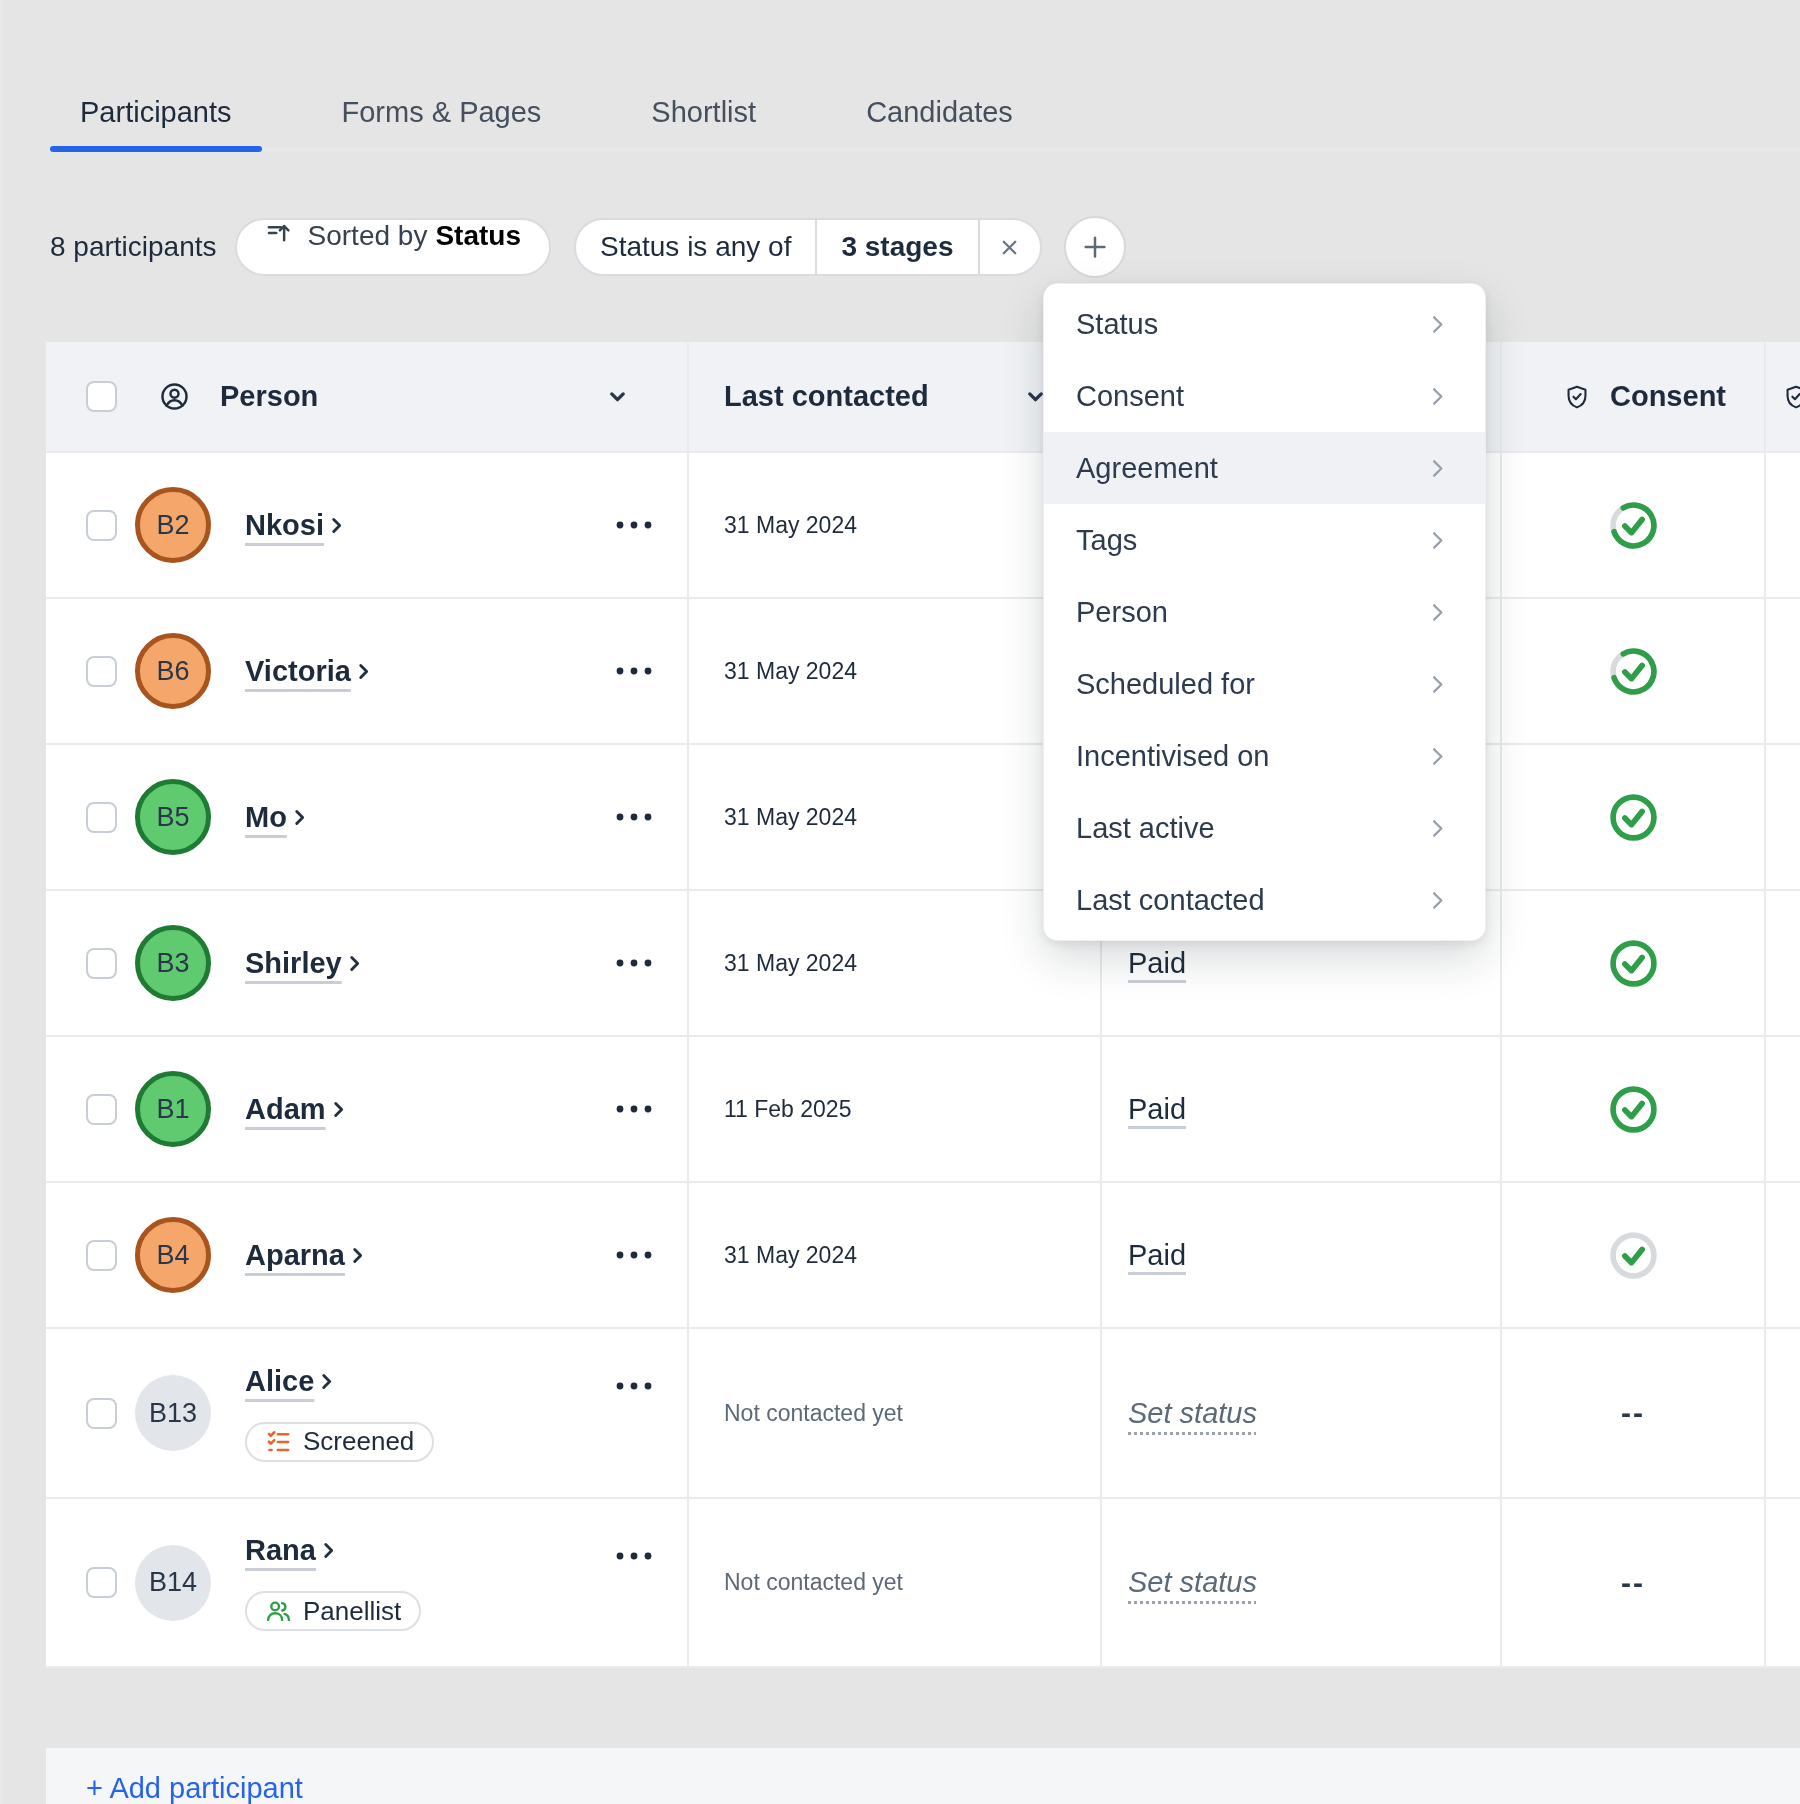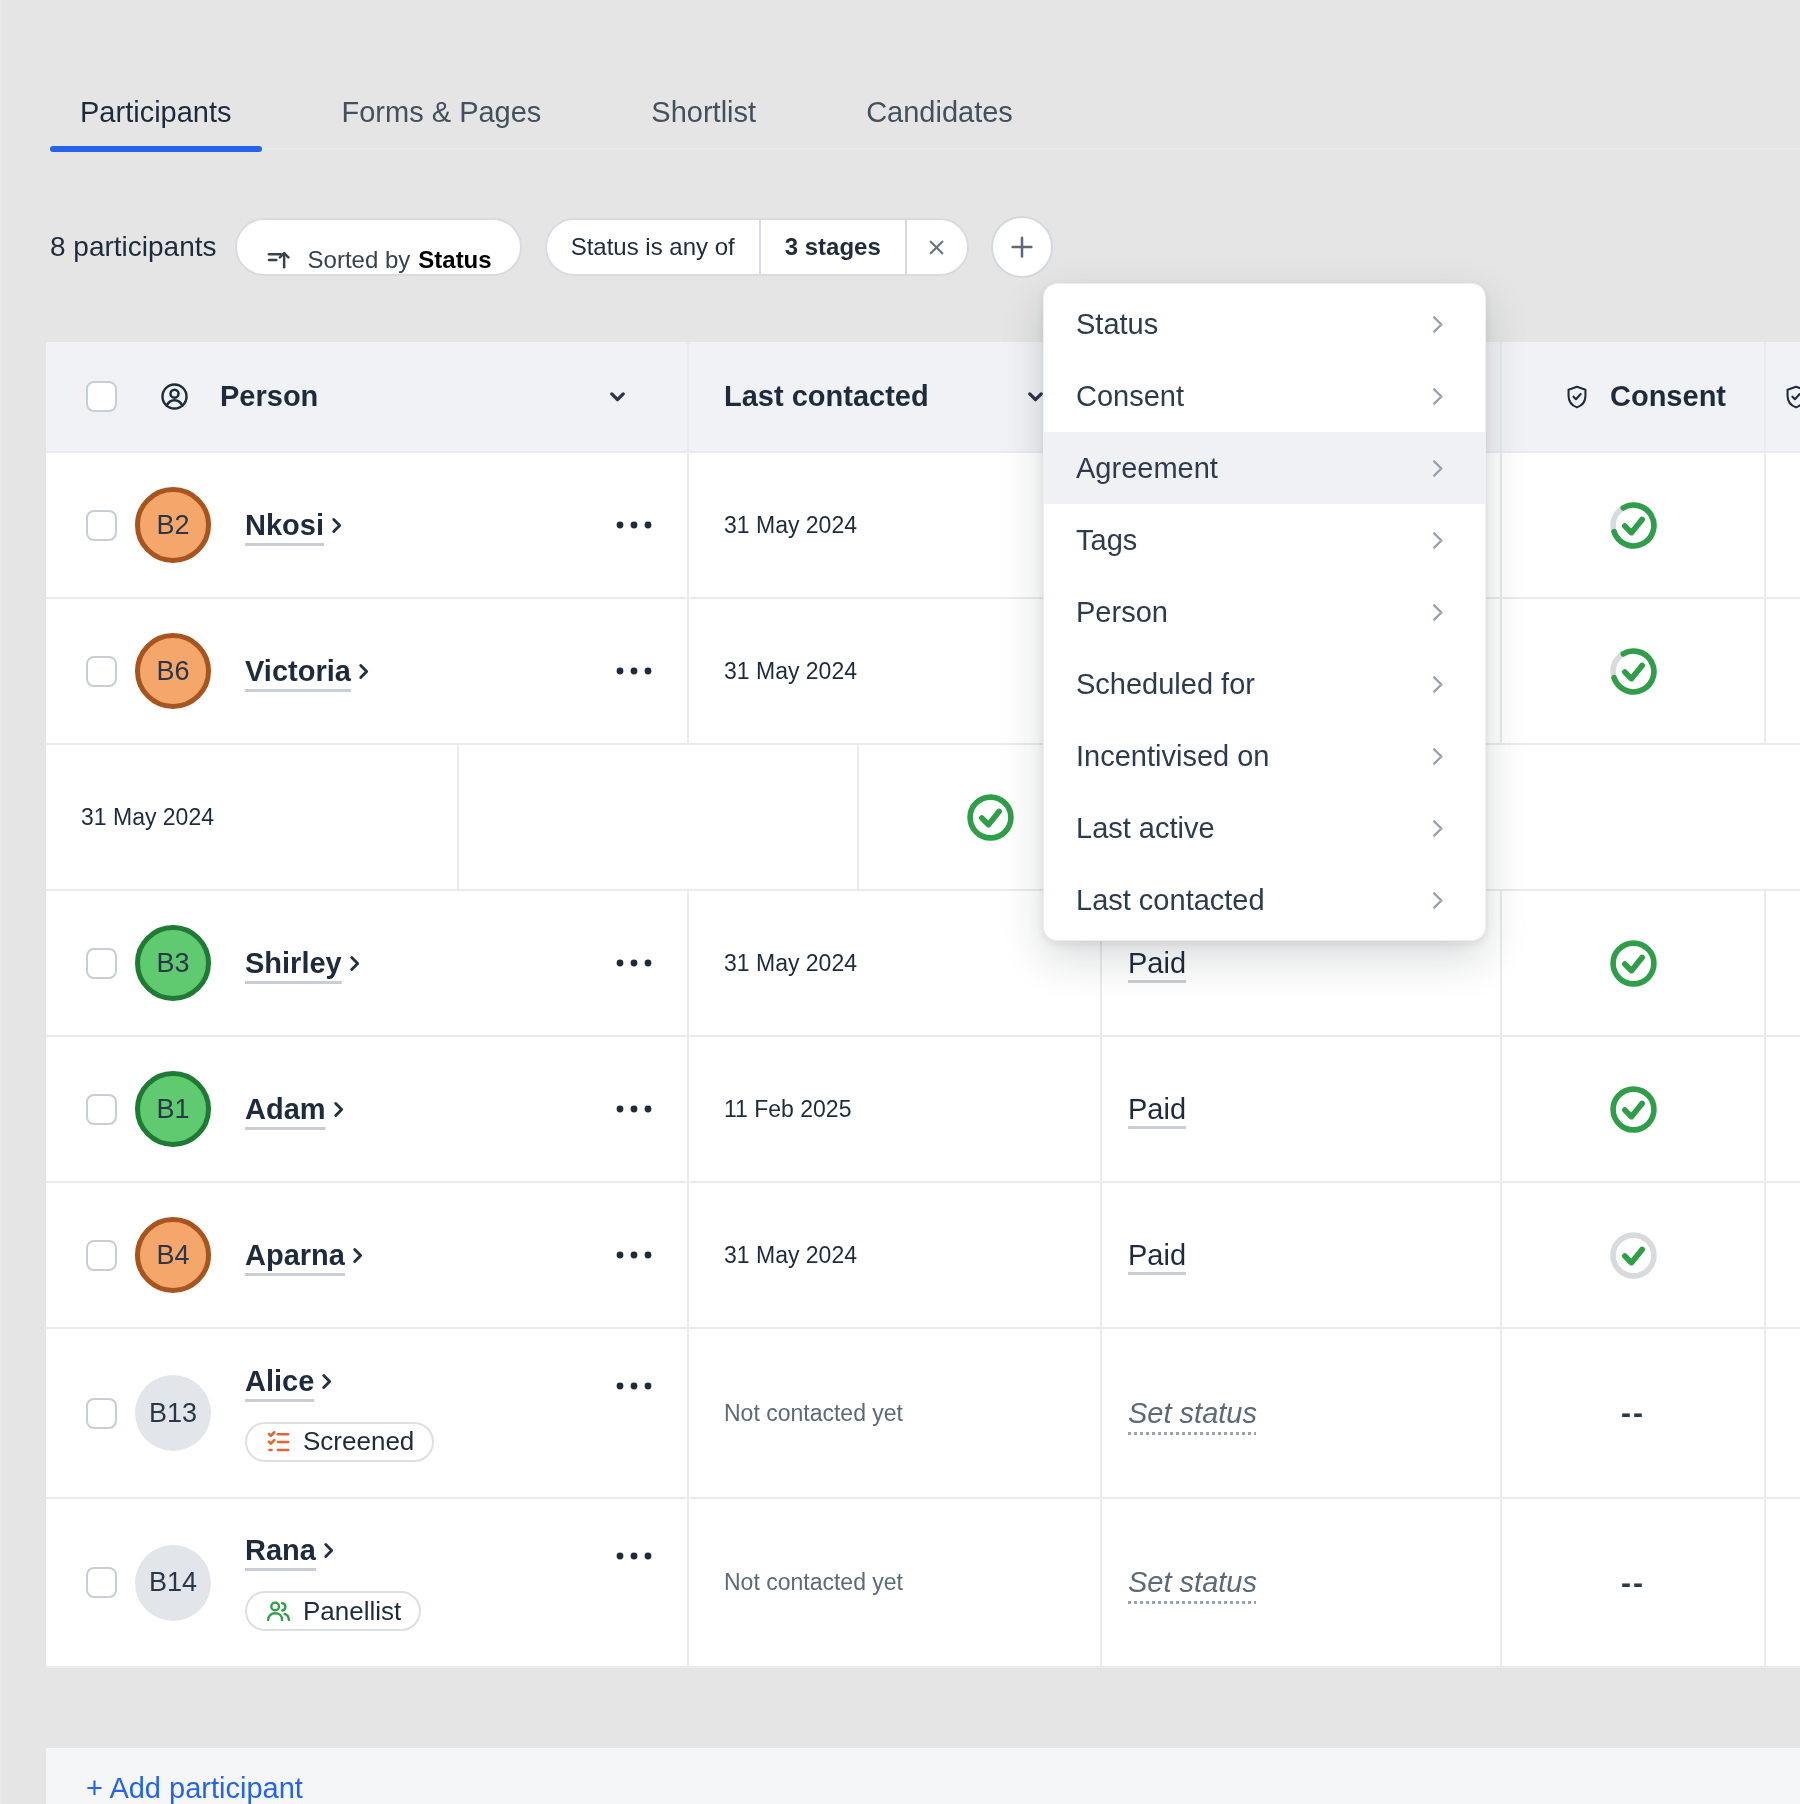--- a/index.html
+++ b/index.html
@@ -34,22 +34,22 @@
           border-bottom:2px solid #E6E9EC}
   .tab{position:relative;display:flex;align-items:center;padding:0 30px;font-size:29px;
        color:#44505E;cursor:pointer;white-space:nowrap}
   .tab.active{color:#1E2B3C}
   .tab.active::after{content:"";position:absolute;left:0;right:0;bottom:-4px;height:6px;
        background:var(--accent-blue);border-radius:3px}
 
   
   .toolbar{position:absolute;left:50px;top:216px;height:62px;display:flex;align-items:center}
   .count{font-size:28px;margin-right:18px;white-space:nowrap}
-  .pill{display:flex;align-items:flex-end;height:58px;border:2px solid var(--pill-border);
-        border-radius:29px;background:#fff;font-size:24px}
+  .pill{display:flex;align-items:flex-start;height:58px;border:2px solid var(--pill-border);
+        border-radius:29px;background:#fff;font-size:28px}
   .sort-pill{padding:0 28px;margin-right:23px;cursor:pointer}
   .sort-pill .i{color:#36424F;margin-right:16px}
   .sort-prefix{color:#36424F;margin-right:8px}
   .sort-value{font-weight:bold}
   .filter-pill{margin-right:22px}
   .fseg{padding:0 24px;display:flex;align-items:center;height:100%;white-space:nowrap}
   .fseg.val{font-weight:bold;border-left:2px solid var(--pill-border)}
   .fclear{width:62px;height:100%;display:flex;align-items:center;justify-content:center;
           border-left:2px solid var(--pill-border);color:#6A7584;cursor:pointer}
   .plus-btn{width:62px;height:62px;border-radius:50%;border:2px solid #D4D9DE;background:#fff;
@@ -276,20 +276,40 @@
      <div class="cell c-consent">
             <svg width="49" height="49" viewBox="0 0 48 48" fill="none" stroke-width="5.5" stroke-linecap="round" stroke-linejoin="round">
               <circle cx="24" cy="24" r="20" stroke="var(--ring-gray)"></circle>
               <circle cx="24" cy="24" r="20" stroke="var(--green)" stroke-dasharray="98 126" transform="rotate(-120 24 24)"></circle>
               <path d="M15.5 24.5 L22 31 L32.5 18" stroke="var(--green)"></path>
             </svg>
           </div>
      <div class="cell c-extra"></div>
         </div>
         <div class="trow">
+          <div class="cell c-person">
+       <span class="checkbox"></span>
+       <span class="avatar av-green">B5</span>
+       <span class="pblock">
+         <span class="nameline">
+           <a class="pname">Mo</a>
+           <svg class="i name-chev" width="19" height="19" viewBox="0 0 24 24" stroke-width="3.6">
+                  <path d="M8.5 4.5 L16 12 L8.5 19.5"></path>
+                </svg>
+         </span>
+
+       </span>
+       <span class="dots">
+              <svg class="fi" width="38" height="10" viewBox="0 0 38 10">
+                <circle cx="5" cy="5" r="3.4"></circle>
+                <circle cx="19" cy="5" r="3.4"></circle>
+                <circle cx="33" cy="5" r="3.4"></circle>
+              </svg>
+            </span>
+     </div>
      <div class="cell c-date">
        <span>31 May 2024</span>
      </div>
      <div class="cell c-status"></div>
      <div class="cell c-consent">
             <svg width="49" height="49" viewBox="0 0 48 48" fill="none" stroke-width="5.5" stroke-linecap="round" stroke-linejoin="round">
               <circle cx="24" cy="24" r="20" stroke="var(--green)"></circle>
               <path d="M15.5 24.5 L22 31 L32.5 18" stroke="var(--green)"></path>
             </svg>
           </div>

